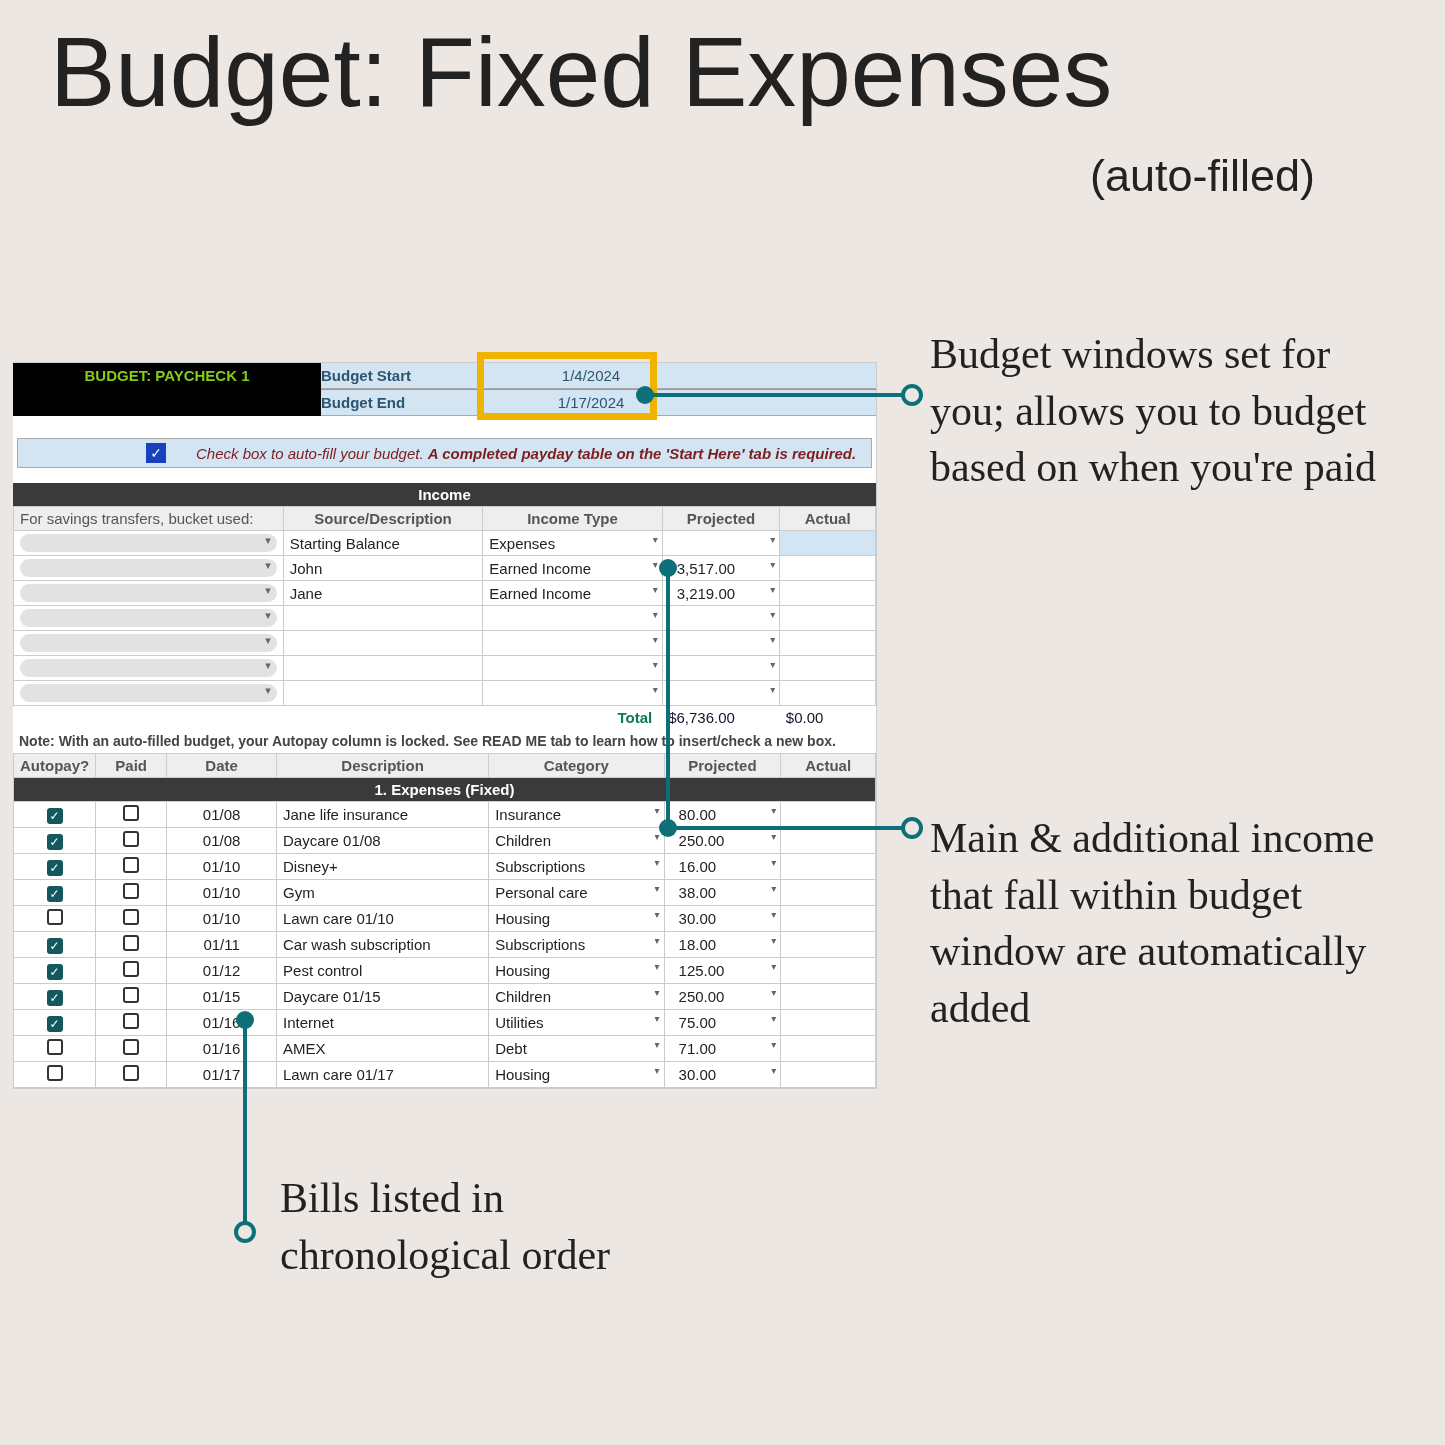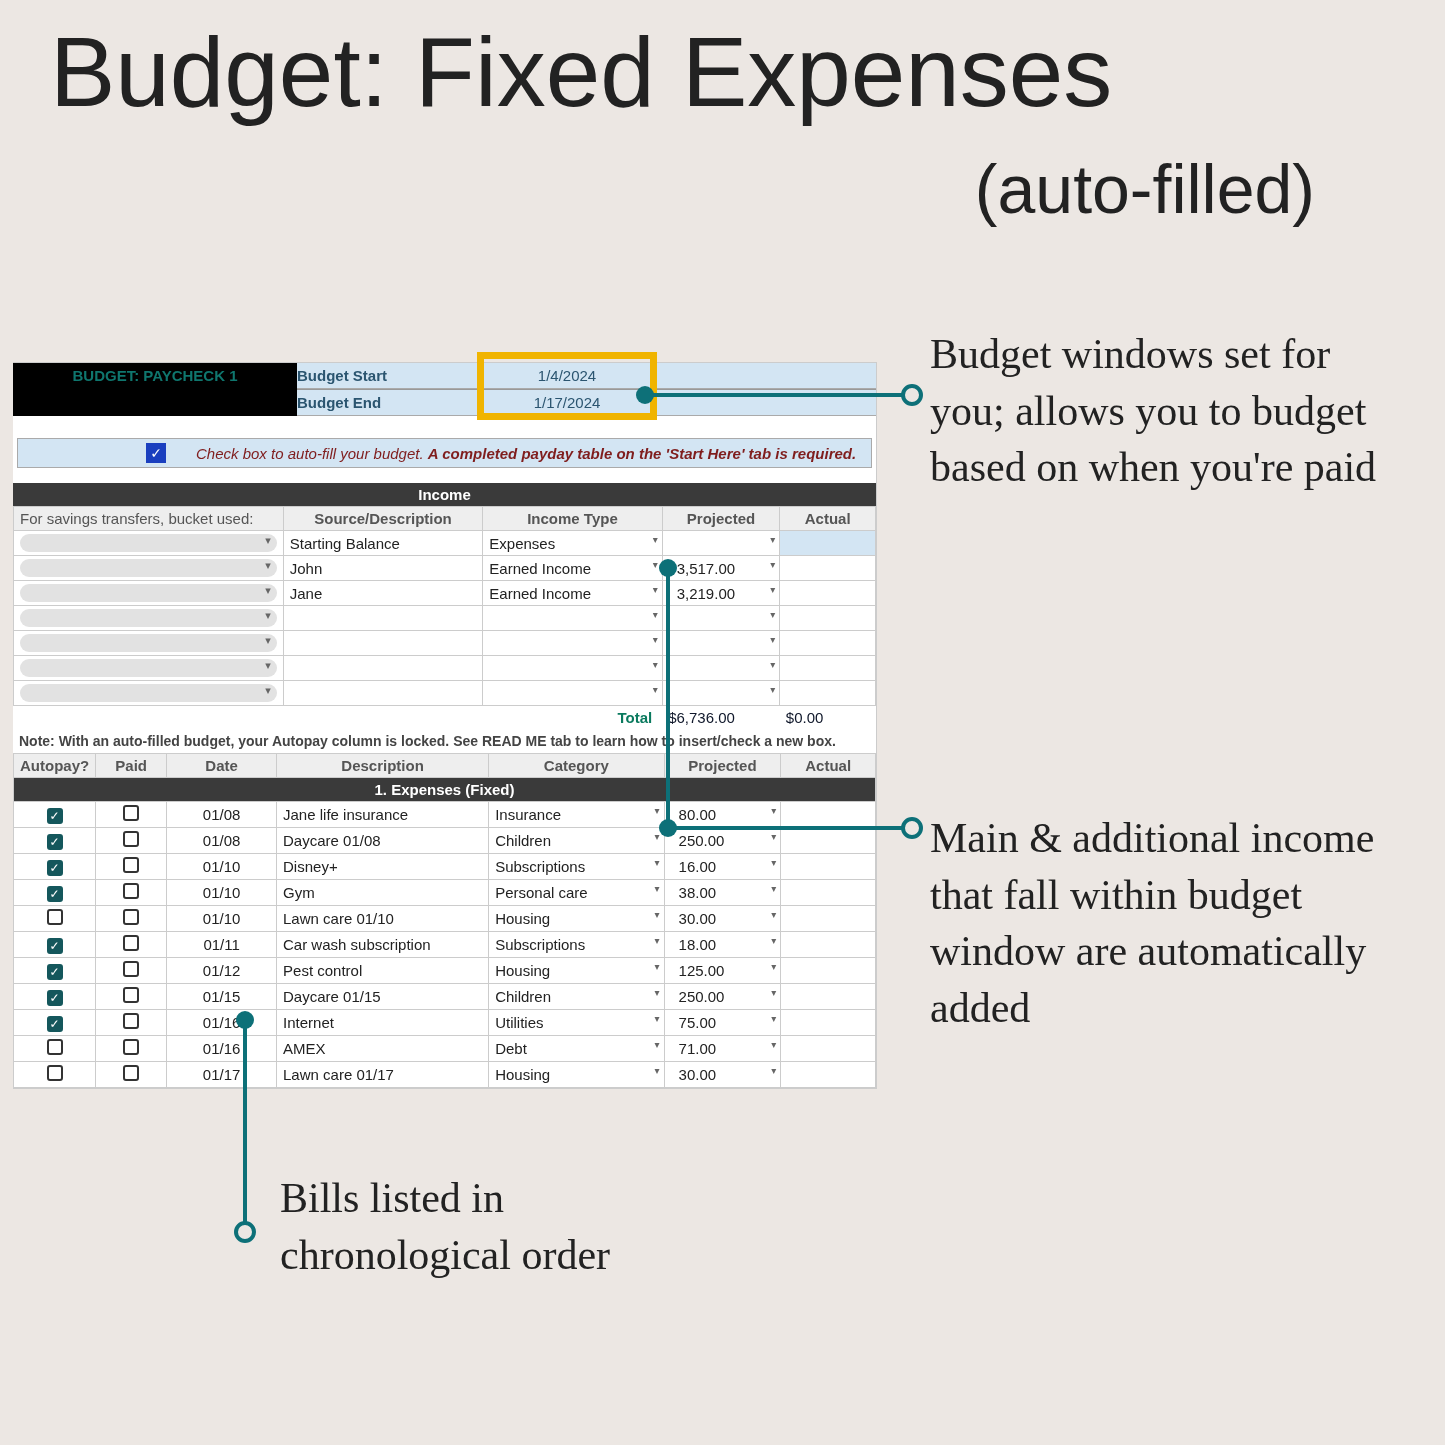--- a/index.html
+++ b/index.html
@@ -19,21 +19,21 @@
     left: 50px;
     font-size: 98px;
     font-weight: 300;
     font-family: -apple-system, BlinkMacSystemFont, 'Segoe UI', sans-serif;
     letter-spacing: 0px;
   }
   .page-subtitle {
     position: absolute;
     top: 150px;
     right: 130px;
-    font-size: 68px;
+    font-size: 45px;
     font-weight: 300;
     font-family: -apple-system, BlinkMacSystemFont, 'Segoe UI', sans-serif;
   }
 
   .sheet {
     position: absolute;
     top: 362px;
     left: 13px;
     width: 864px;
     background: #fff;
@@ -41,23 +41,23 @@
     font-size: 15px;
     border: 1px solid #ccc;
     border-left: none;
   }
 
   
   .sheet-top {
     display: flex;
   }
   .paycheck-label {
-    width: 284px;
+    width: 308px;
     background: #000;
-    color: #0f766e;
+    color: #84cc16;
     font-weight: 700;
     text-align: center;
     padding: 4px 0;
     font-size: 15px;
   }
   .budget-range {
     flex: 1;
   }
   .budget-range-row {
     display: flex;

